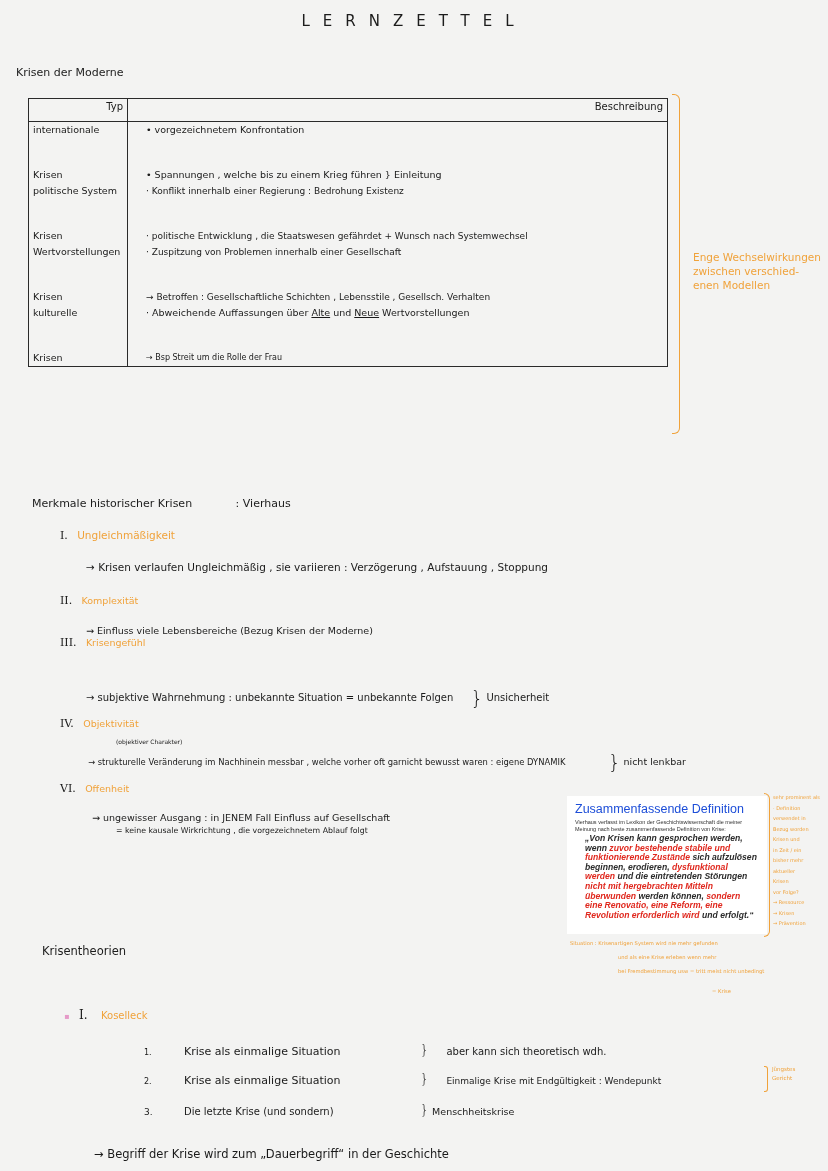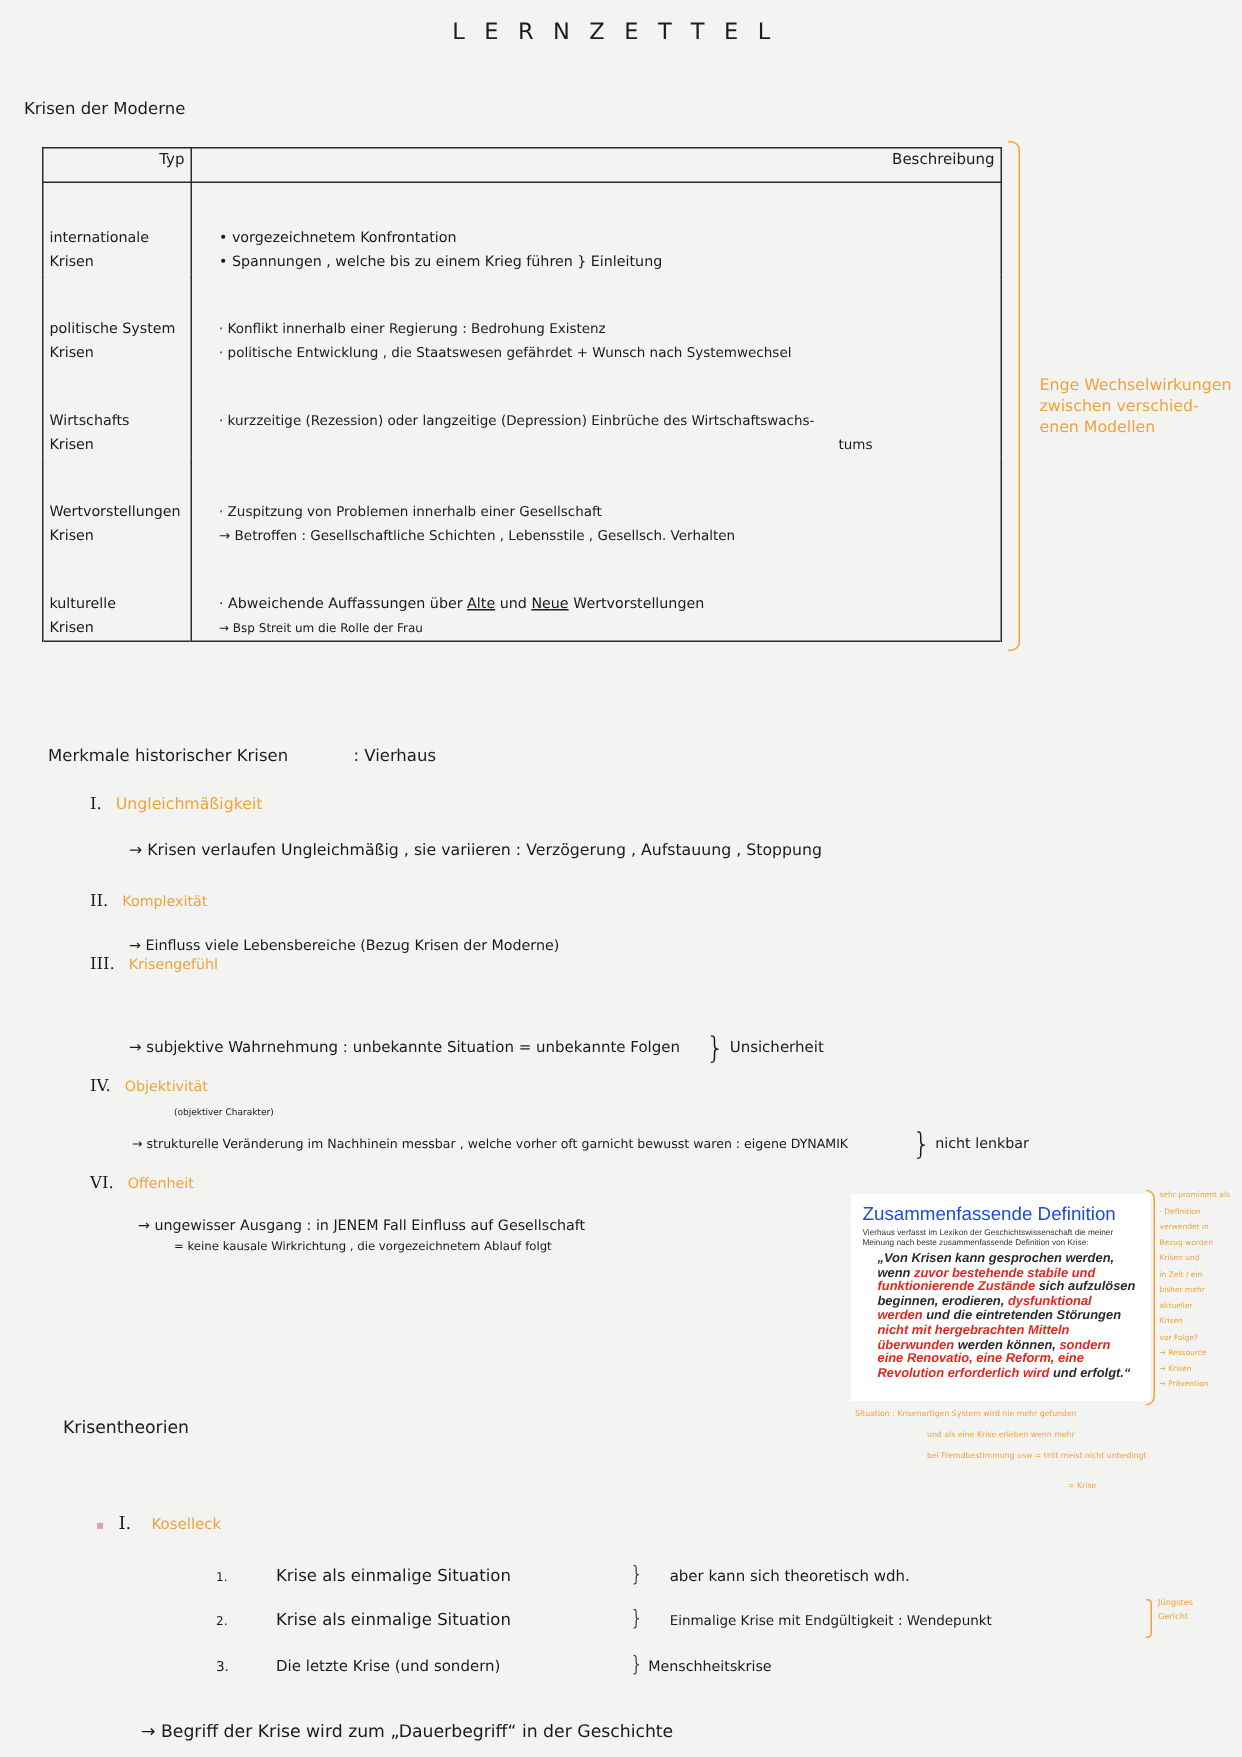--- a/index.html
+++ b/index.html
@@ -17,21 +17,21 @@
   table.crisis {
     position:absolute; left:28px; top:98px; width:640px;
     border-collapse:collapse; border:1.6px solid #2a2a2a;
     font-size:9.5px;
   }
   table.crisis th, table.crisis td { border:1.4px solid #2a2a2a; vertical-align:top; }
   table.crisis th { font-weight:normal; text-align:right; padding:2px 4px; height:18px; font-size:10px;margin-top:48px; }
   table.crisis th.desc { padding-left:160px; }
   table.crisis td.typ { width:90px; padding:0 4px; border-top:none; border-bottom:none; }
   table.crisis td.desc { padding:0 0 0 18px; border-top:none; border-bottom:none; }
-  .row-block { height:61px; display:flex; flex-direction:column; justify-content:flex-end; line-height:16px; }
+  .row-block { height:61px; display:flex; flex-direction:column; justify-content:space-between; line-height:16px; }
   .brace-right {
     position:absolute; border:1.6px solid #f0a23a; border-left:none;
     border-radius:0 6px 6px 0;
   }
   .side-note { font-size:10.5px; line-height:14px; }
   .roman { font-family:"DejaVu Serif", serif; font-size:11px; }
   .item { font-size:10.5px; }
   .def-box {
     position:absolute; left:567px; top:796px; width:200px; height:138px;
     background:#ffffff; padding:6px 8px; box-sizing:border-box;
@@ -77,34 +77,20 @@
       <td class="typ">
           <div class="row-block">
         <span>politische System</span>
         <span>Krisen</span>
       </div>
         </td>
       <td class="desc">
           <div class="row-block" style="font-size:9px;">
         <span>· Konflikt innerhalb einer Regierung : Bedrohung Existenz</span>
         <span>· politische Entwicklung , die Staatswesen gefährdet + Wunsch nach Systemwechsel</span>
-      </div>
-        </td>
-    </tr>
-    <tr>
-      <td class="typ">
-          <div class="row-block">
-        <span>Wirtschafts</span>
-        <span>Krisen</span>
-      </div>
-        </td>
-      <td class="desc">
-          <div class="row-block" style="font-size:9px;">
-        <span>· kurzzeitige (Rezession) oder langzeitige (Depression) Einbrüche des Wirtschaftswachs-</span>
-        <span style="padding-left:413px;">tums</span>
       </div>
         </td>
     </tr>
     <tr>
       <td class="typ">
           <div class="row-block">
         <span>Wertvorstellungen</span>
         <span>Krisen</span>
       </div>
         </td>

